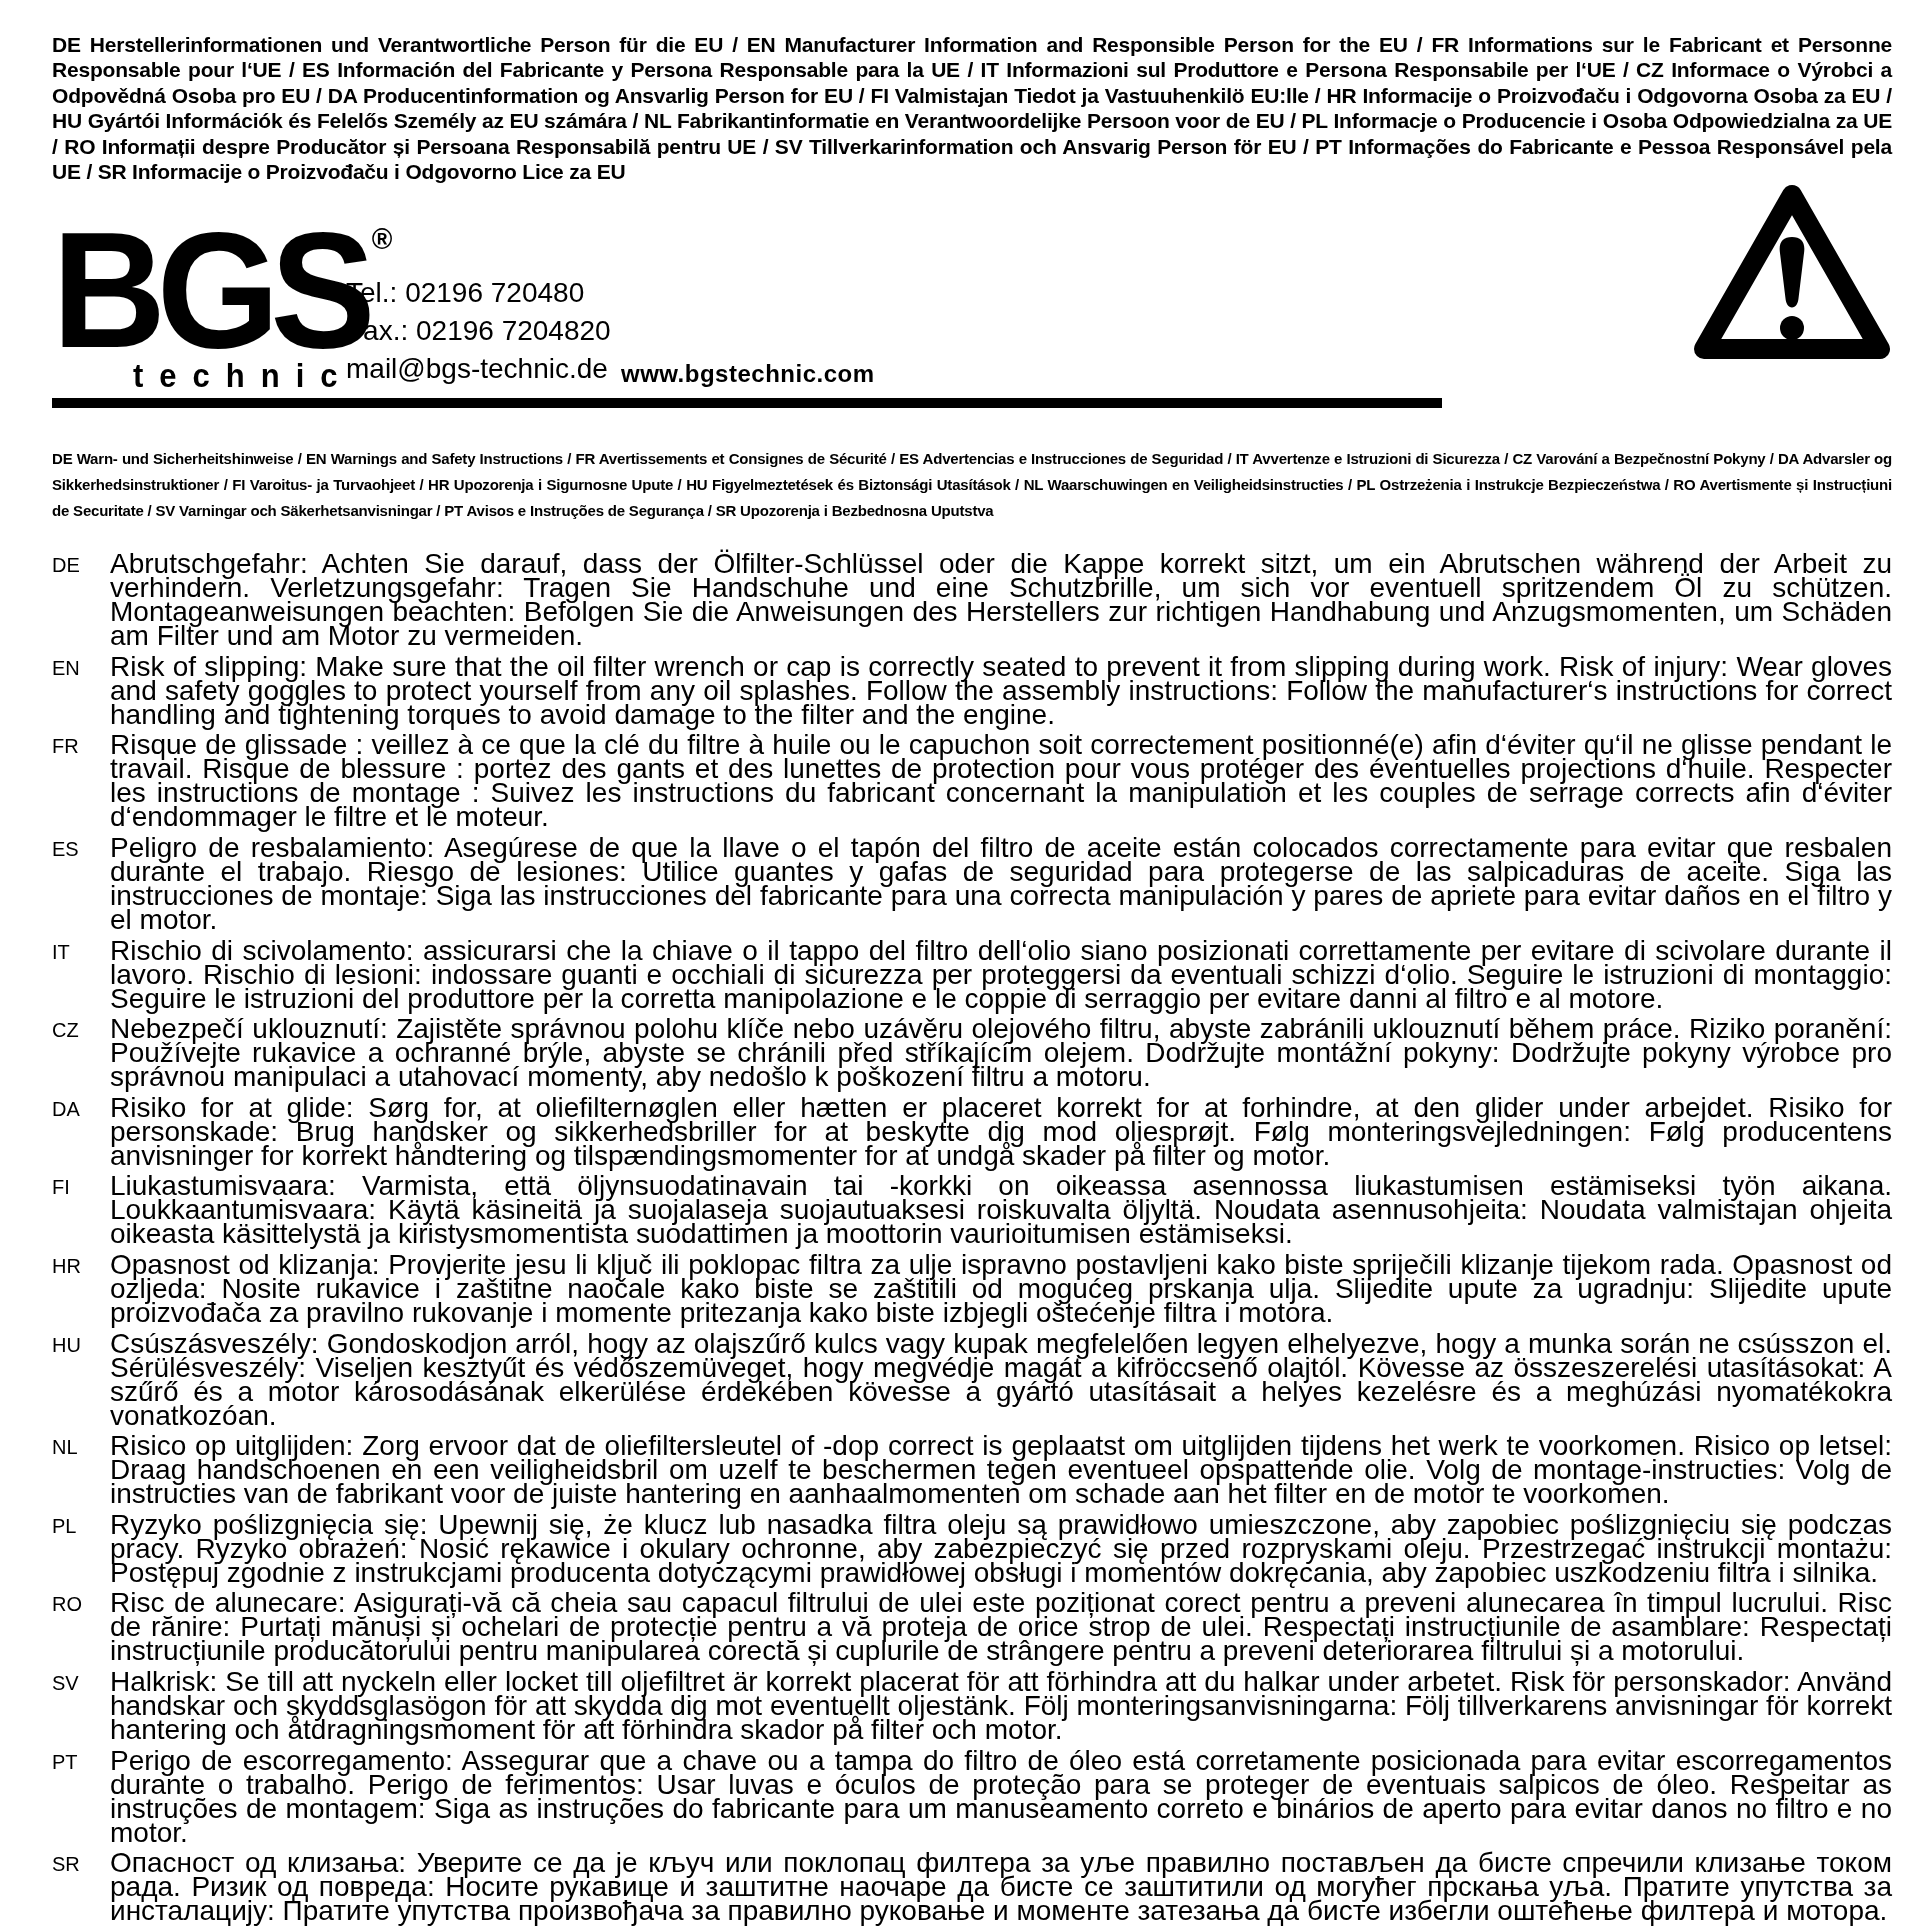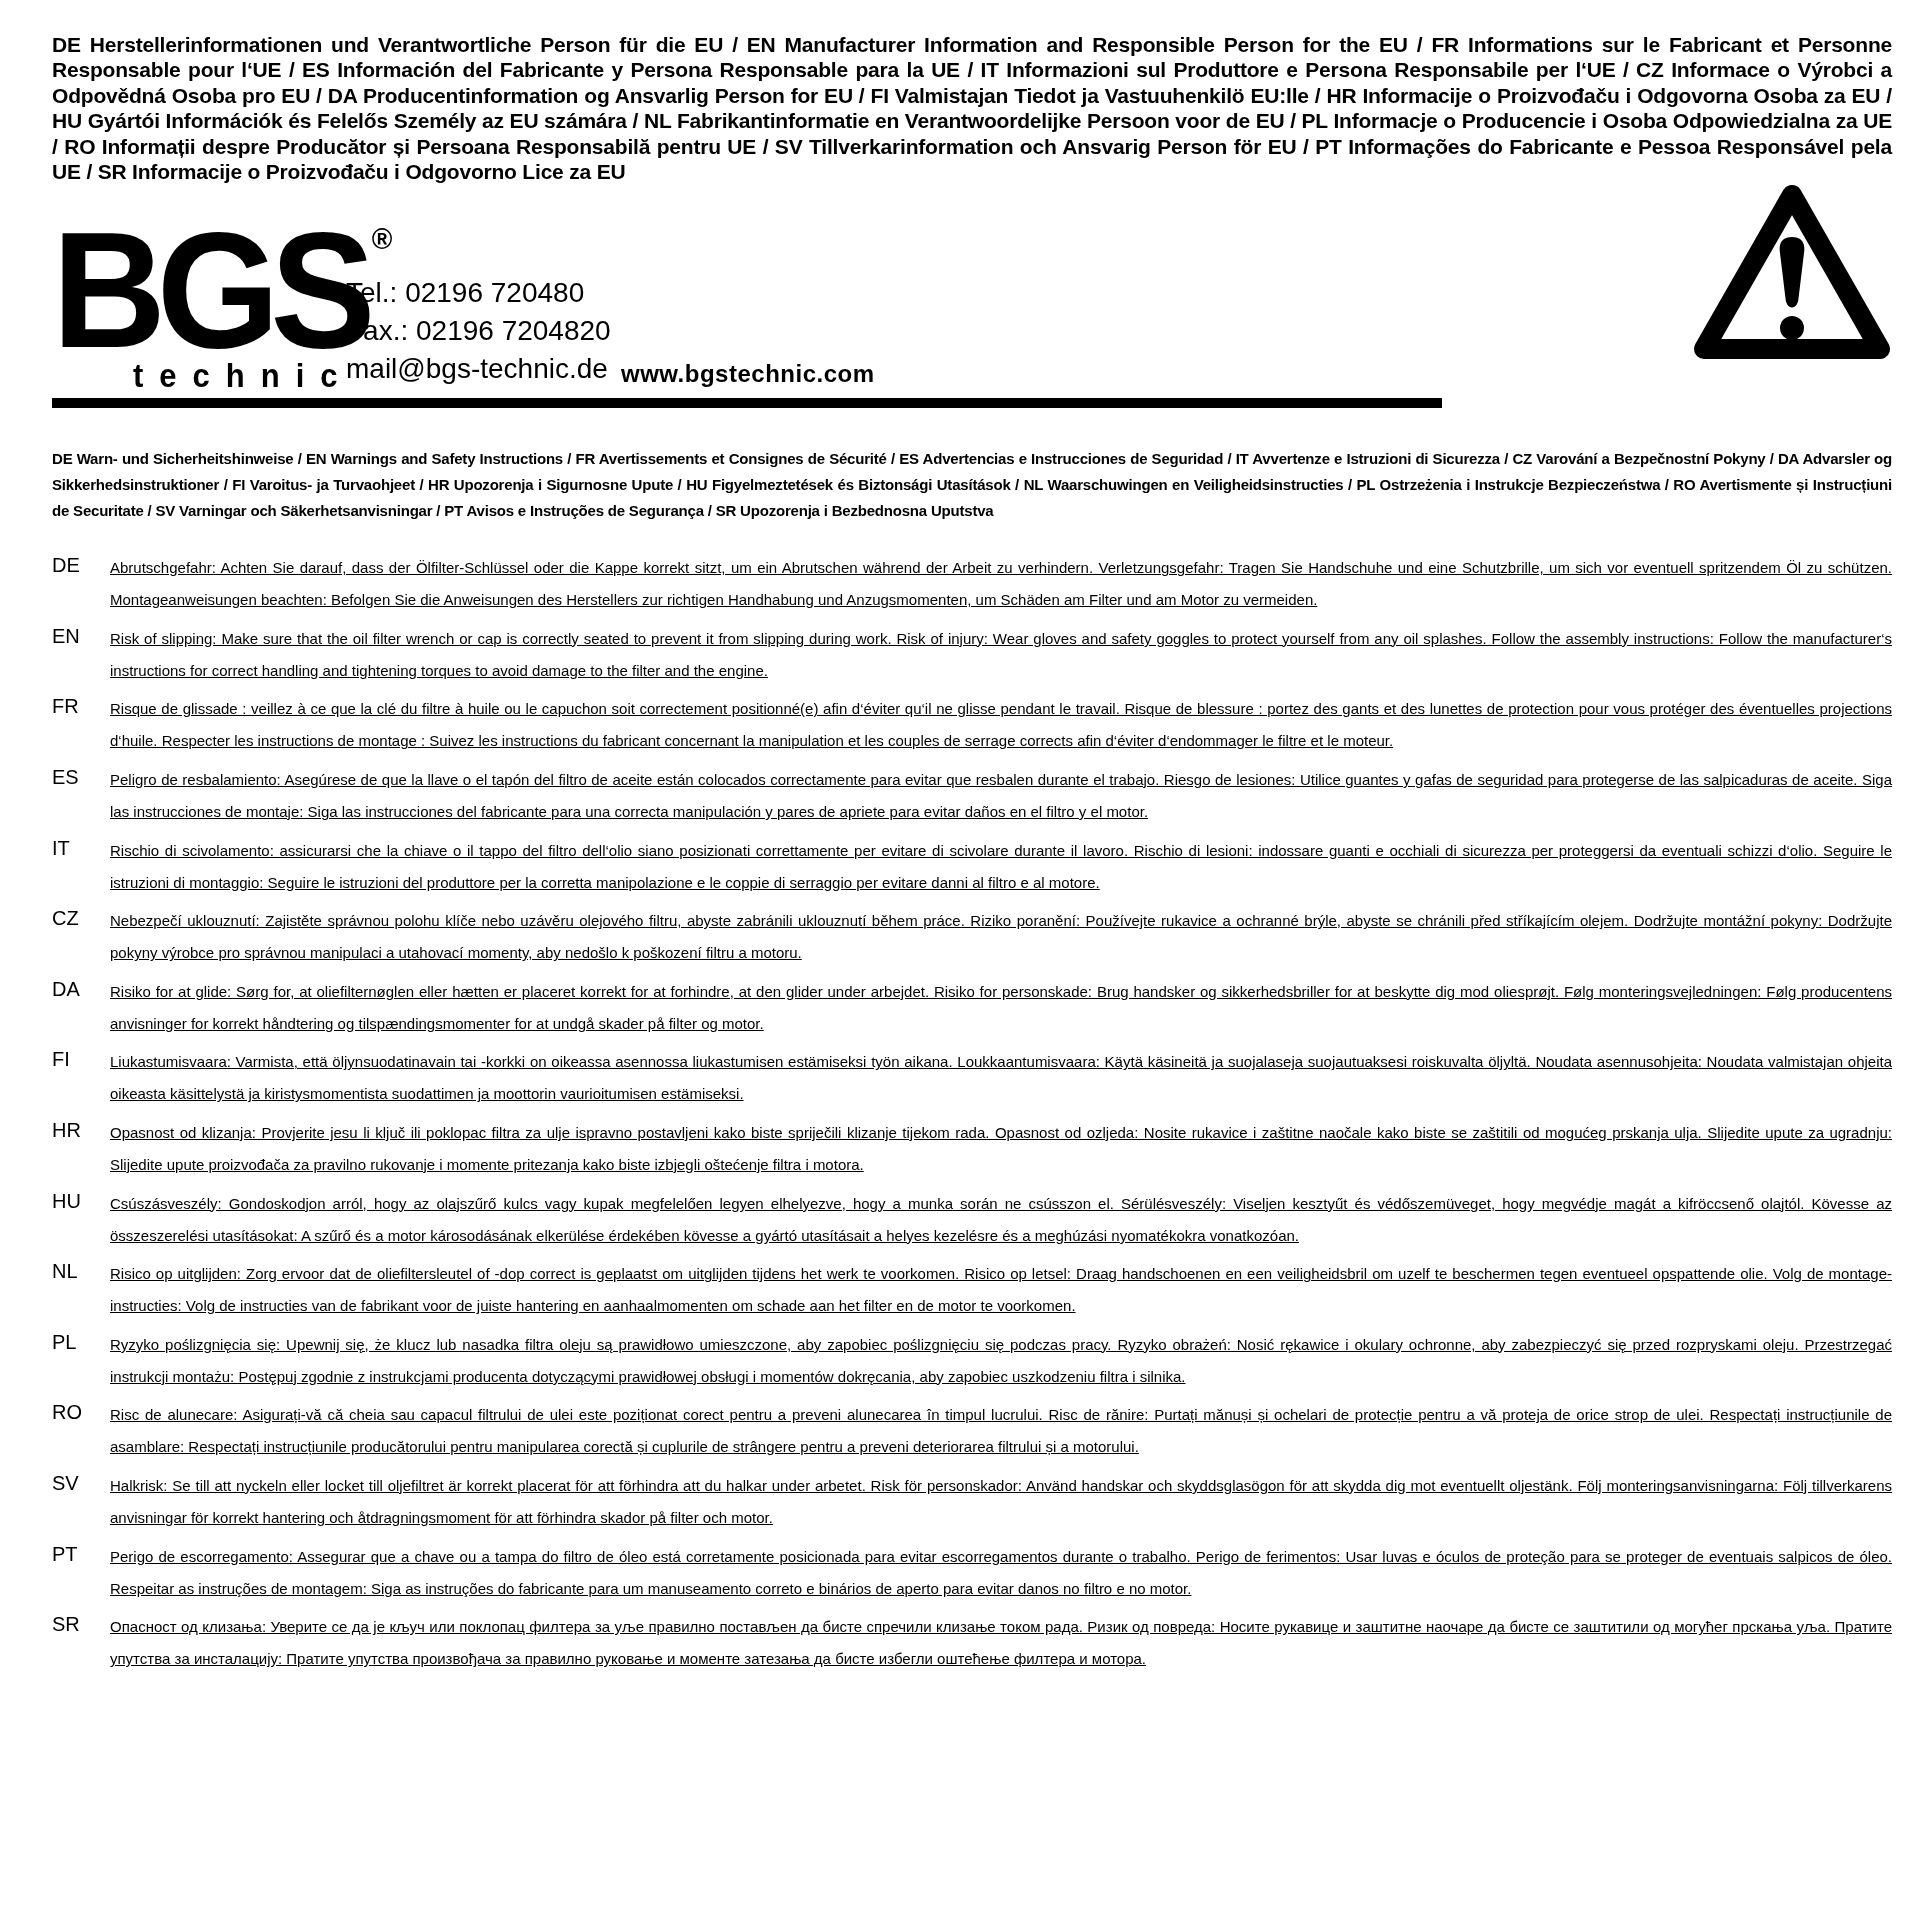--- a/index.html
+++ b/index.html
@@ -100,24 +100,23 @@
     display: grid;
     grid-template-columns: 58px 1fr;
     margin-bottom: 6.6px;
   }
   .safety-item .lang {
     font-weight: normal;
     font-size: 20px;
     line-height: 26px;
   }
   .safety-item .text {
-    font-size: 15px;
-    line-height: 32px;
+    font-size: 28px;
+    line-height: 24px;
     text-align: justify;
-    text-decoration: underline;
   }
 </style>
 </head>
 <body>
 
 <div class="page">
 
   <div class="top-heading">DE Herstellerinformationen und Verantwortliche Person für die EU  /  EN Manufacturer Information and Responsible Person for the EU  /  FR Informations sur le Fabricant et Personne Responsable pour l‘UE  /  ES Información del Fabricante y Persona Responsable para la UE  /  IT Informazioni sul Produttore e Persona Responsabile per l‘UE  /  CZ Informace o Výrobci a Odpovědná Osoba pro EU  /  DA Producentinformation og Ansvarlig Person for EU  /  FI Valmistajan Tiedot ja Vastuuhenkilö EU:lle  /  HR Informacije o Proizvođaču i Odgovorna Osoba za EU  /  HU Gyártói Információk és Felelős Személy az EU számára  /  NL Fabrikantinformatie en Verantwoordelijke Persoon voor de EU  /  PL Informacje o Producencie i Osoba Odpowiedzialna za UE  /  RO Informații despre Producător și Persoana Responsabilă pentru UE  /  SV Tillverkarinformation och Ansvarig Person för EU  /  PT Informações do Fabricante e Pessoa Responsável pela UE  /  SR Informacije o Proizvođaču i Odgovorno Lice za EU</div>
 
   <div class="company-row">

